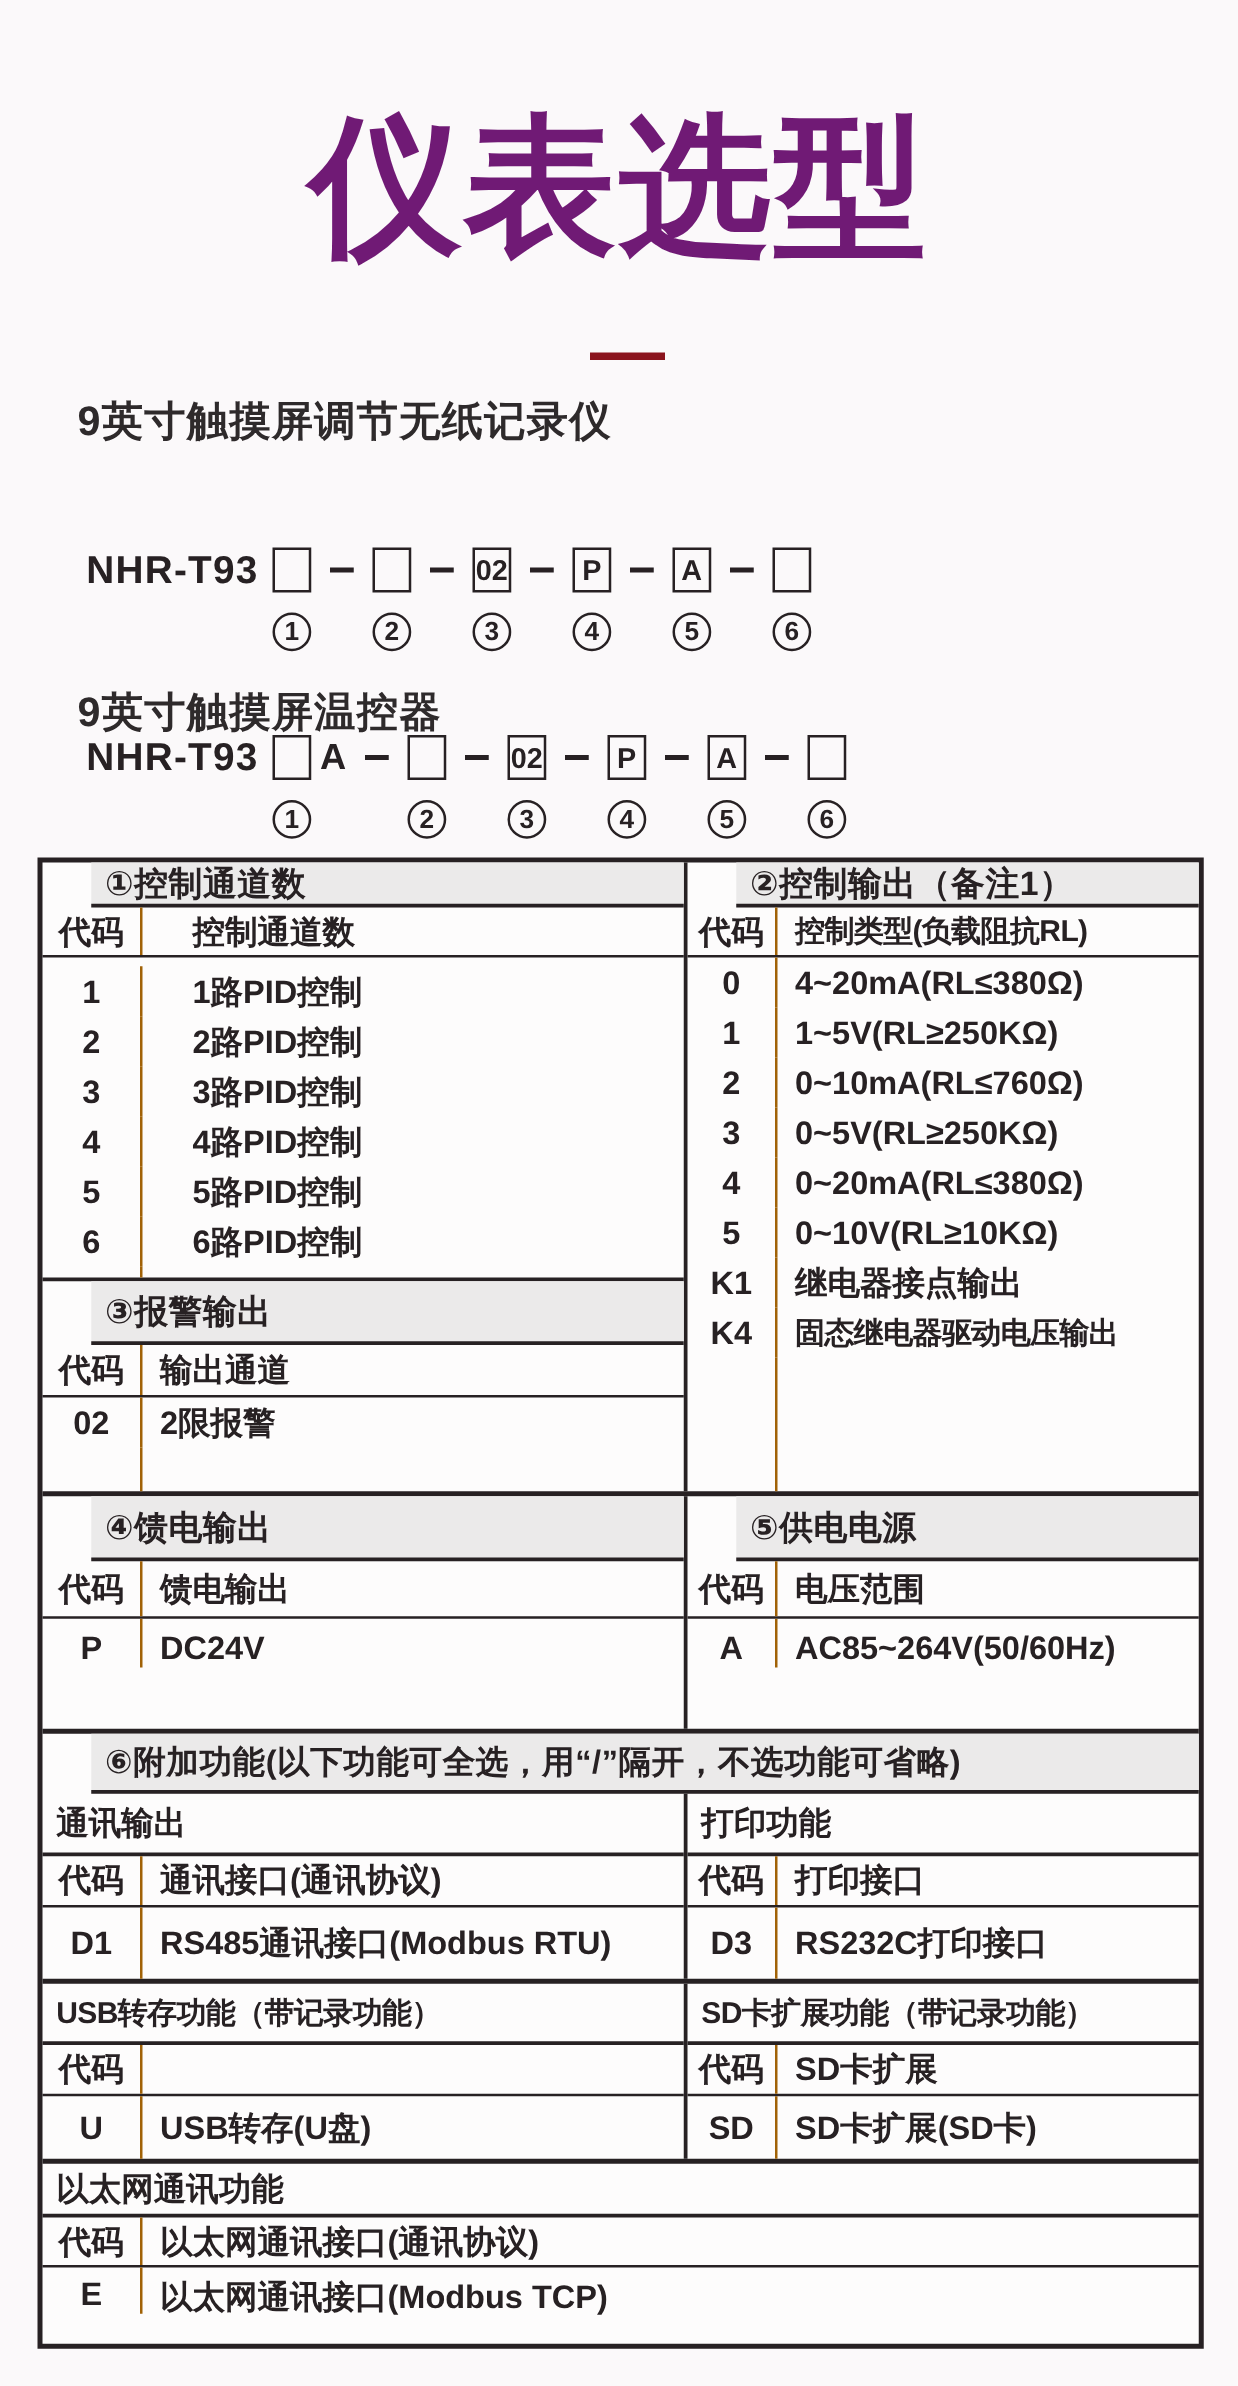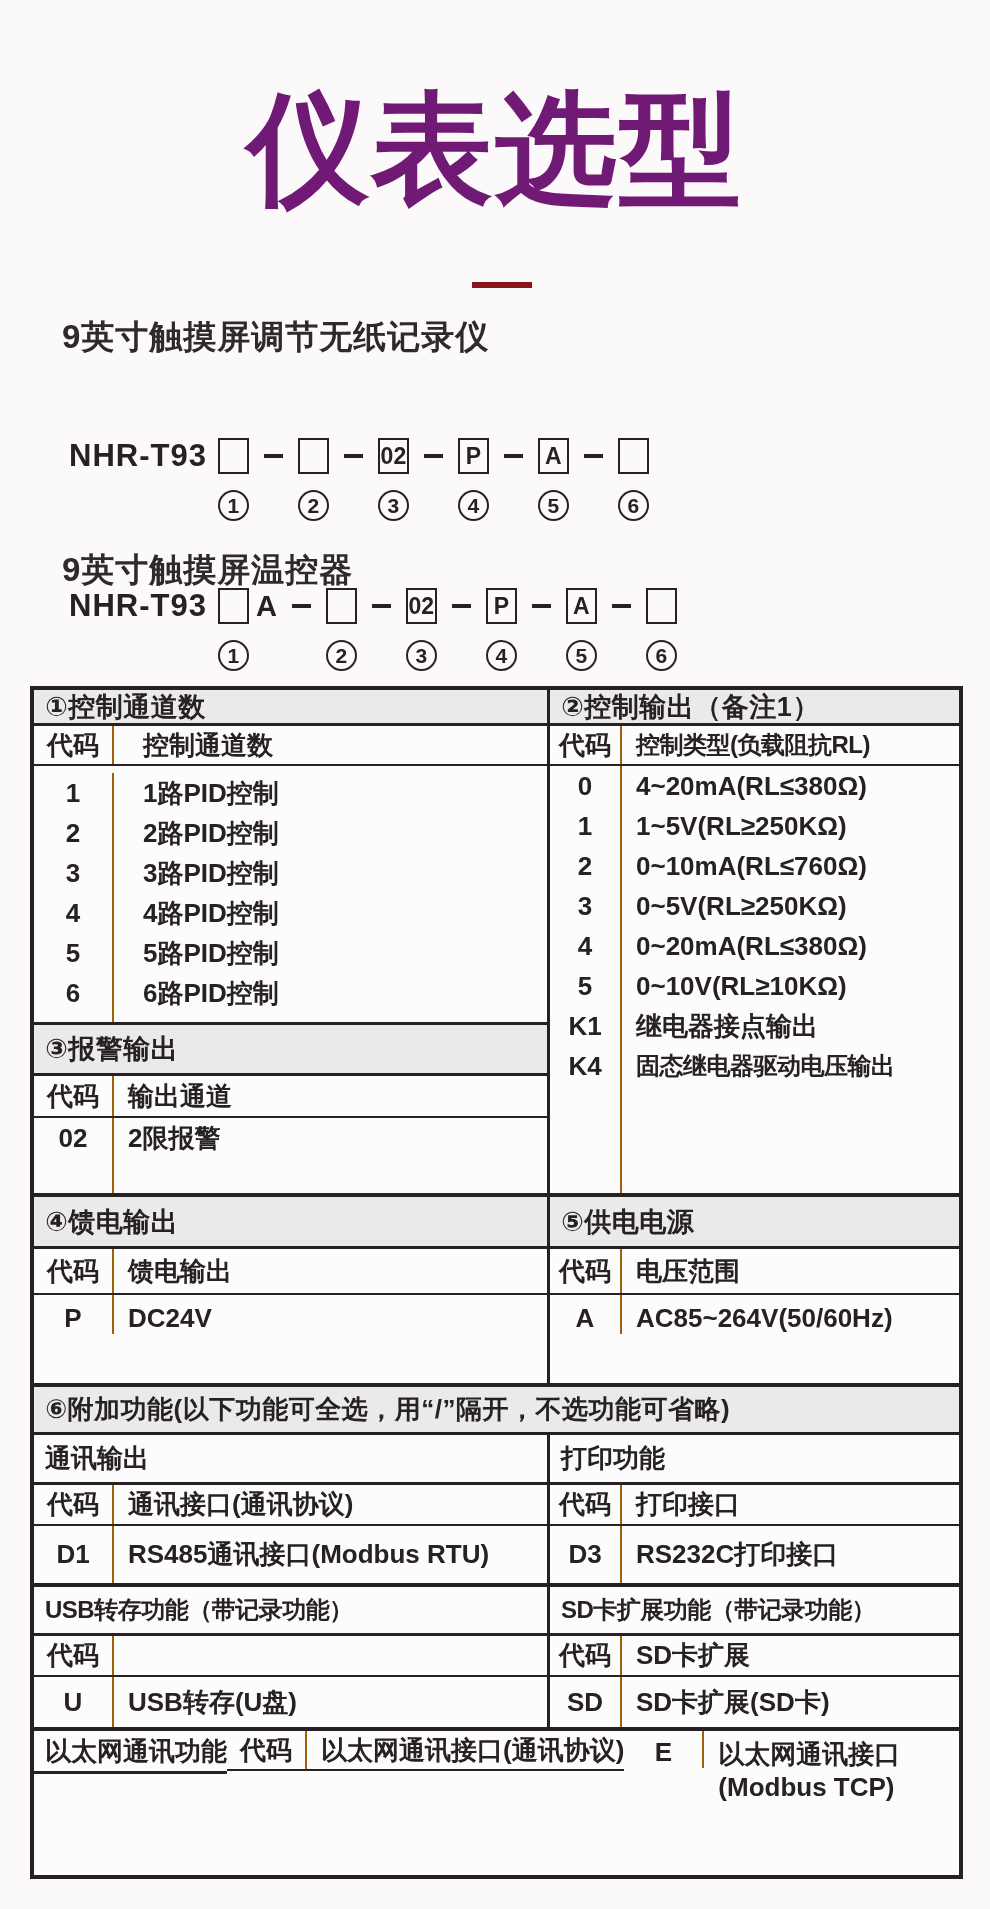--- a/index.html
+++ b/index.html
@@ -63,29 +63,30 @@
     font-size:26px;font-weight:700;color:#272123;
   }
   .twocol{display:flex;}
   .col-l{box-sizing:border-box;width:516px;border-right:3px solid #272123;display:flex;flex-direction:column;}
   .col-r{flex:1;display:flex;flex-direction:column;}
   .gray{
     box-sizing:border-box;background:#ebeaea;
     display:flex;align-items:center;padding-left:11px;
     font-size:27px;font-weight:800;letter-spacing:0.5px;
     border-bottom:3px solid #272123;
+    margin-left:39px;
   }
   .row{display:flex;align-items:stretch;box-sizing:border-box;}
   .code{
     display:flex;align-items:center;justify-content:center;
     border-right:2px solid #a16207;box-sizing:border-box;flex:none;
   }
   .w80{width:80px;} .w72{width:72px;}
   .desc{display:flex;align-items:center;padding-left:14px;flex:1;min-width:0;}
-  .ind40{padding-left:29px;}
+  .ind40{padding-left:40px;}
   .bb2{border-bottom:2px solid #272123;}
   .bb3{border-bottom:3px solid #272123;}
   .bb4{border-bottom:4px solid #272123;}
   .h36{height:36px;} .h40{height:40px;flex:none;} .h41{height:41px;} .h42{height:42px;}
   .h43{height:43px;} .h46{height:46px;} .h48{height:48px;}
   .h49{height:49px;} .h50{height:50px;} .h51{height:51px;} .h52{height:52px;}
   .grow{flex:1;}
   .subtitle-row{
     box-sizing:border-box;display:flex;align-items:center;
     padding-left:11px;font-size:26px;font-weight:700;
@@ -341,21 +342,21 @@
           <div class="code w72">代码</div>
           <div class="desc">SD卡扩展</div>
         </div>
         <div class="row grow">
           <div class="code w72">SD</div>
           <div class="desc">SD卡扩展(SD卡)</div>
         </div>
       </div>
     </div>
 
-    <div style="display:flex;flex-direction:row;flex:1;">
+    <div style="display:flex;flex-direction:column;flex:1;">
       <div class="subtitle-row h43 bb3">以太网通讯功能</div>
       <div class="row h40 bb2">
         <div class="code w80">代码</div>
         <div class="desc">以太网通讯接口(通讯协议)</div>
       </div>
       <div class="row grow" style="align-items:flex-start;">
         <div class="code w80" style="align-items:flex-start;padding-top:6px;">E</div>
         <div class="desc" style="align-items:flex-start;padding-top:6px;">以太网通讯接口(Modbus TCP)</div>
       </div>
     </div>

